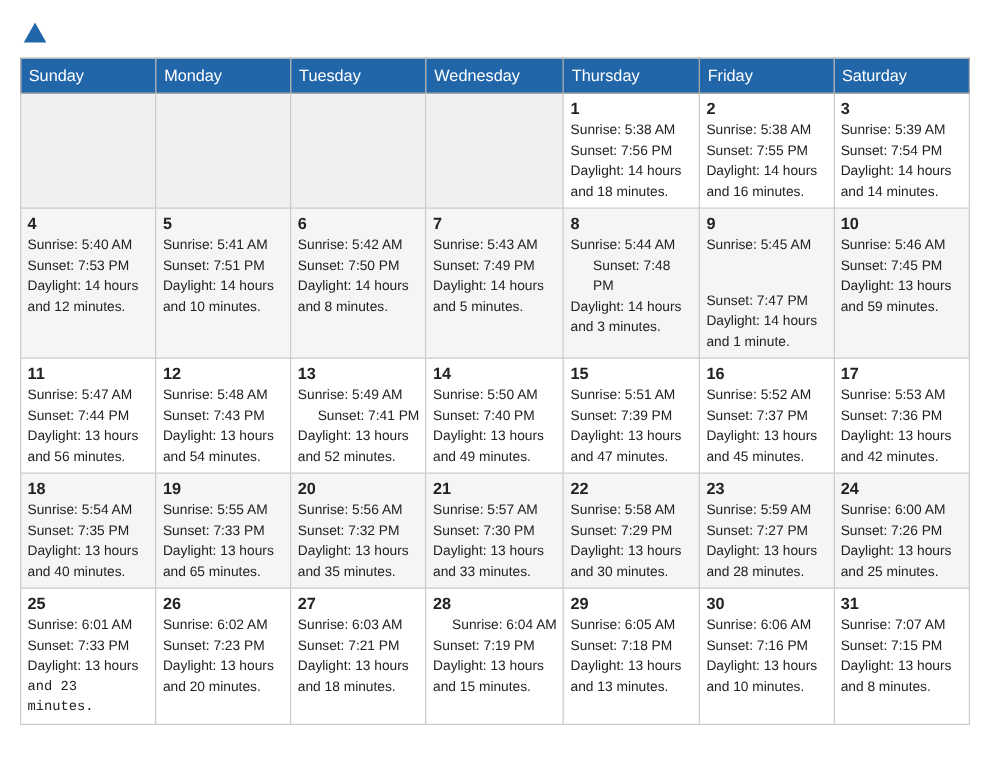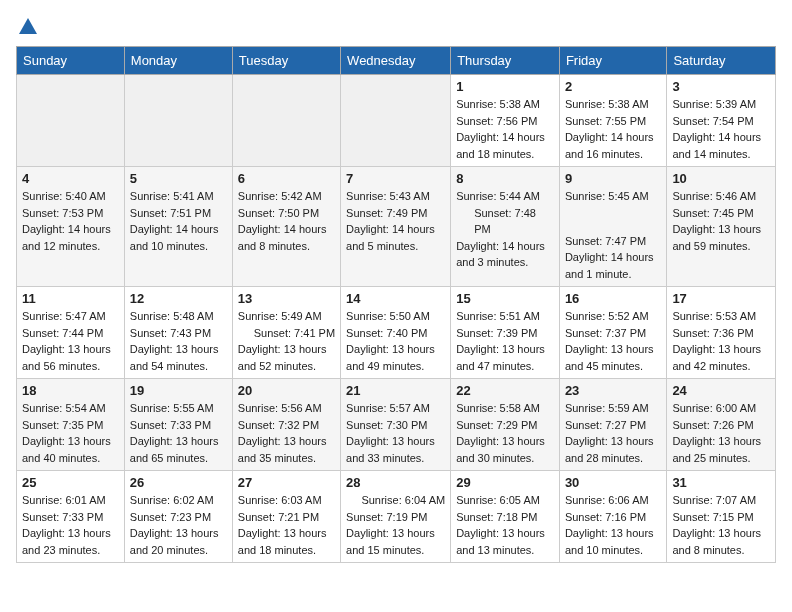--- a/index.html
+++ b/index.html
@@ -334,21 +334,21 @@
           </div>
         </td>
       </tr>
       <tr>
         <td>
           <span class="day-num">25</span>
           <div class="day-info">
             <span style="display: block;">Sunrise: 6:01 AM</span>
             <span style="display: block;">Sunset: 7:33 PM</span>
             <span style="display: block;">Daylight: 13 hours</span>
-            <span style="display: block;">and 23 minutes.</span>
+            <span style="display: block; font-family: Liberation Mono, monospace;">and 23 minutes.</span>
           </div>
         </td>
         <td>
           <span class="day-num">26</span>
           <div class="day-info">
             <span style="display: block;">Sunrise: 6:02 AM</span>
             <span style="display: block;">Sunset: 7:23 PM</span>
             <span style="display: block;">Daylight: 13 hours</span>
             <span style="display: block;">and 20 minutes.</span>
           </div>

